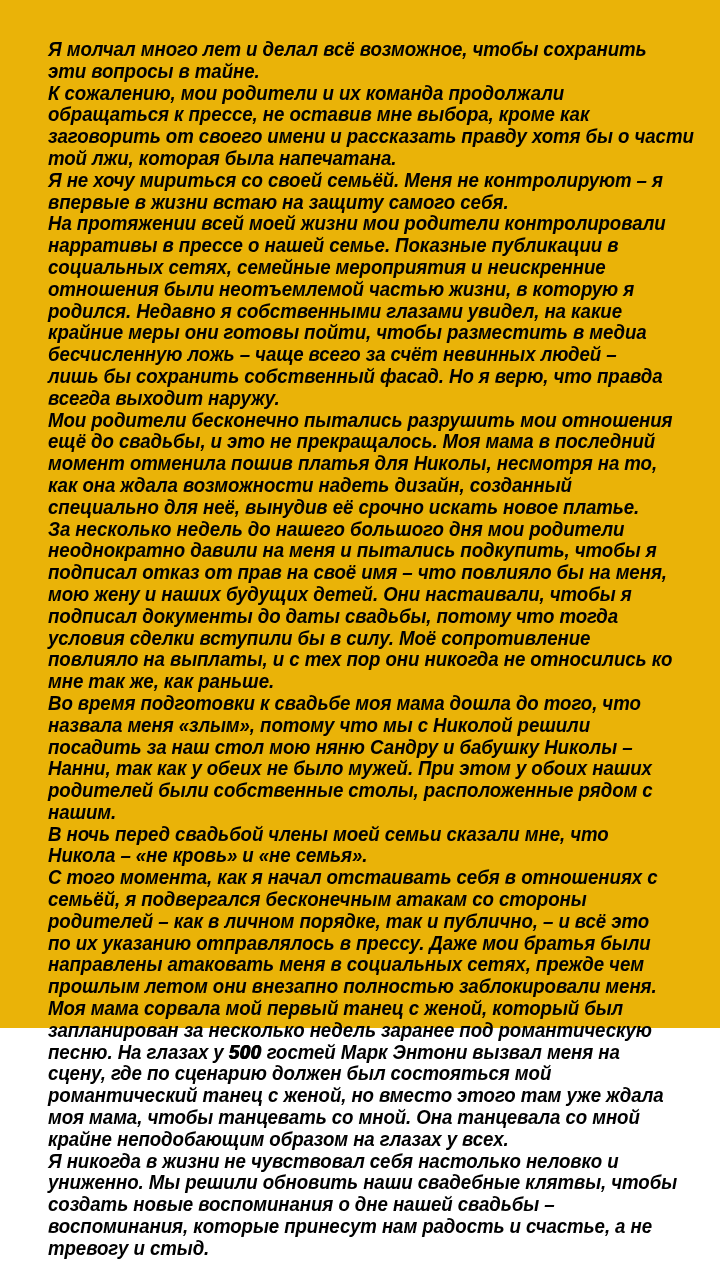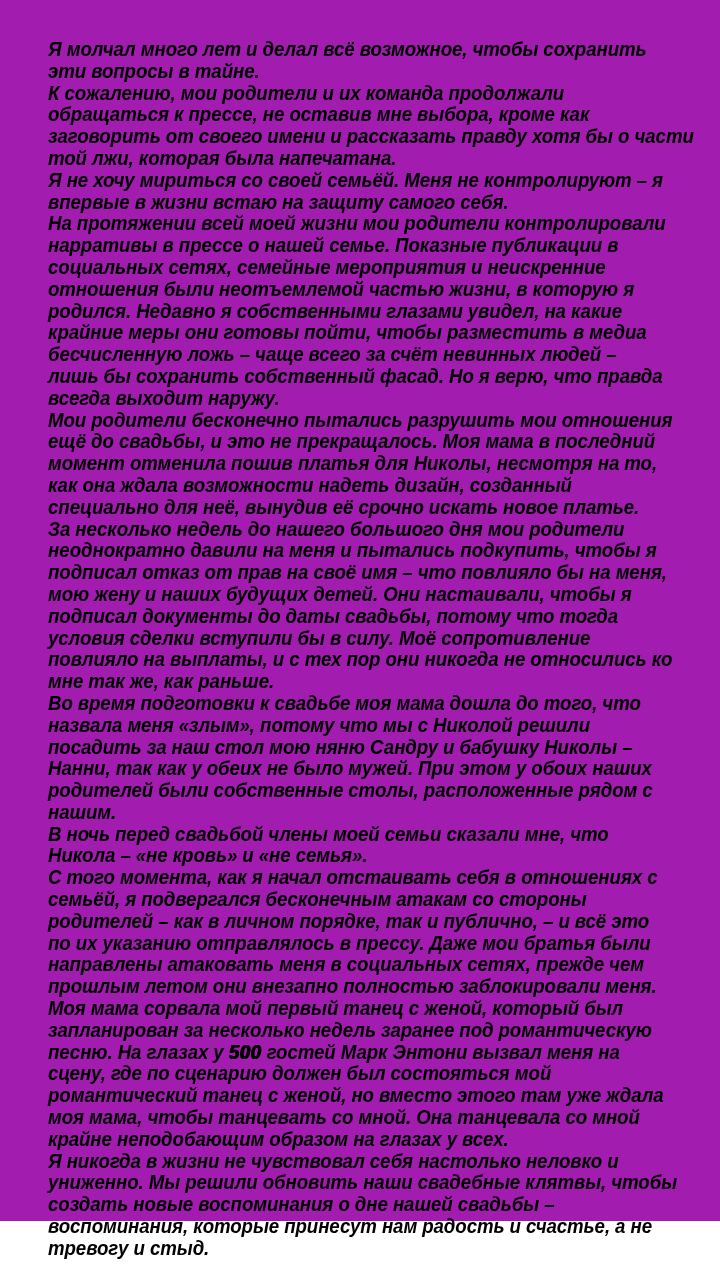--- a/index.html
+++ b/index.html
@@ -5,22 +5,22 @@
   html, body { margin: 0; padding: 0; }
   body {
     width: 720px;
     height: 1280px;
     background: #ffffff;
     overflow: hidden;
   }
   .page {
     position: relative;
     width: 720px;
-    height: 1221px;
-    background: #a21caf;
+    height: 1028px;
+    background: #eab308;
   }
   .text-body {
     position: absolute;
     left: 48px;
     top: 38px;
     width: 700px;
     transform: scaleX(0.89);
     transform-origin: 0 0;
     font-family: "Liberation Sans", sans-serif;
     font-weight: 700;

